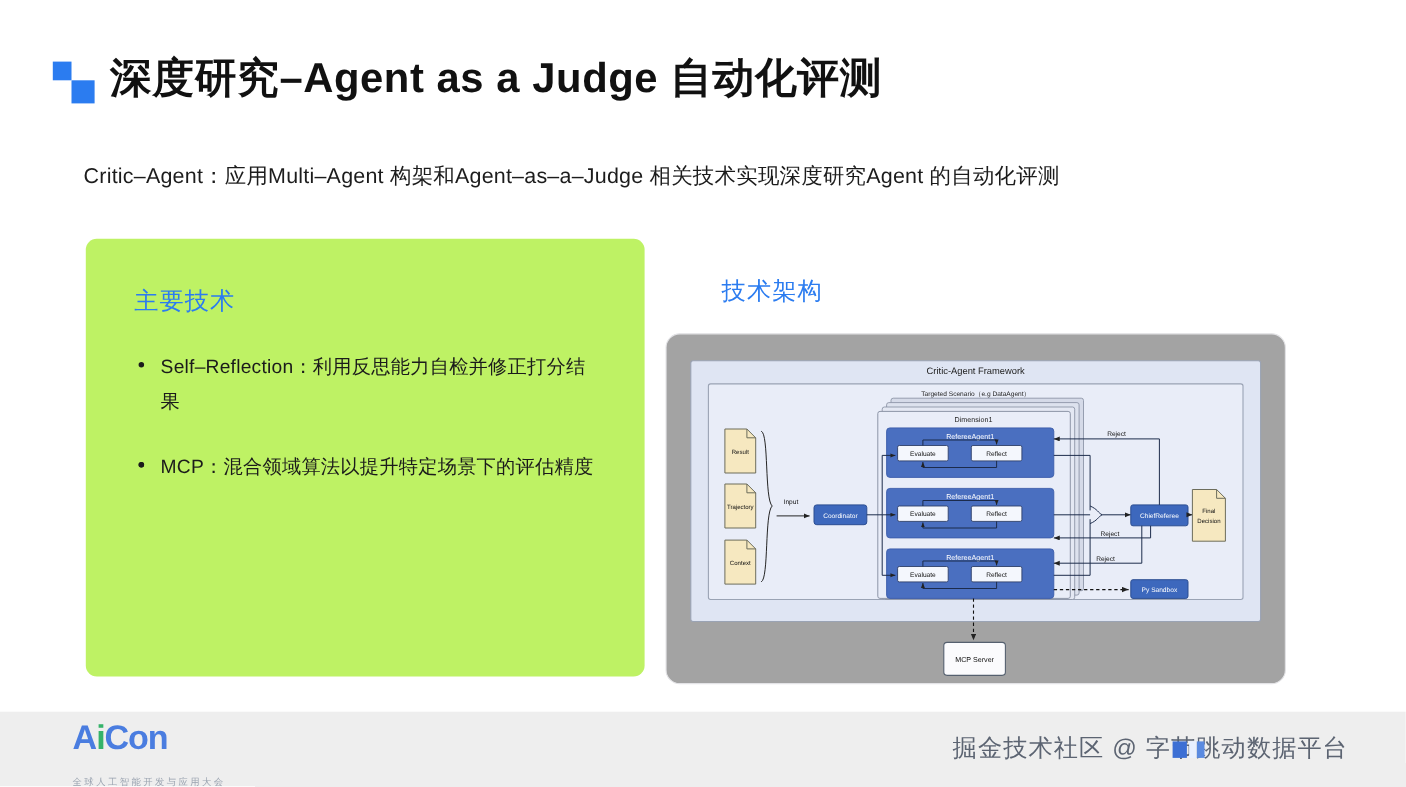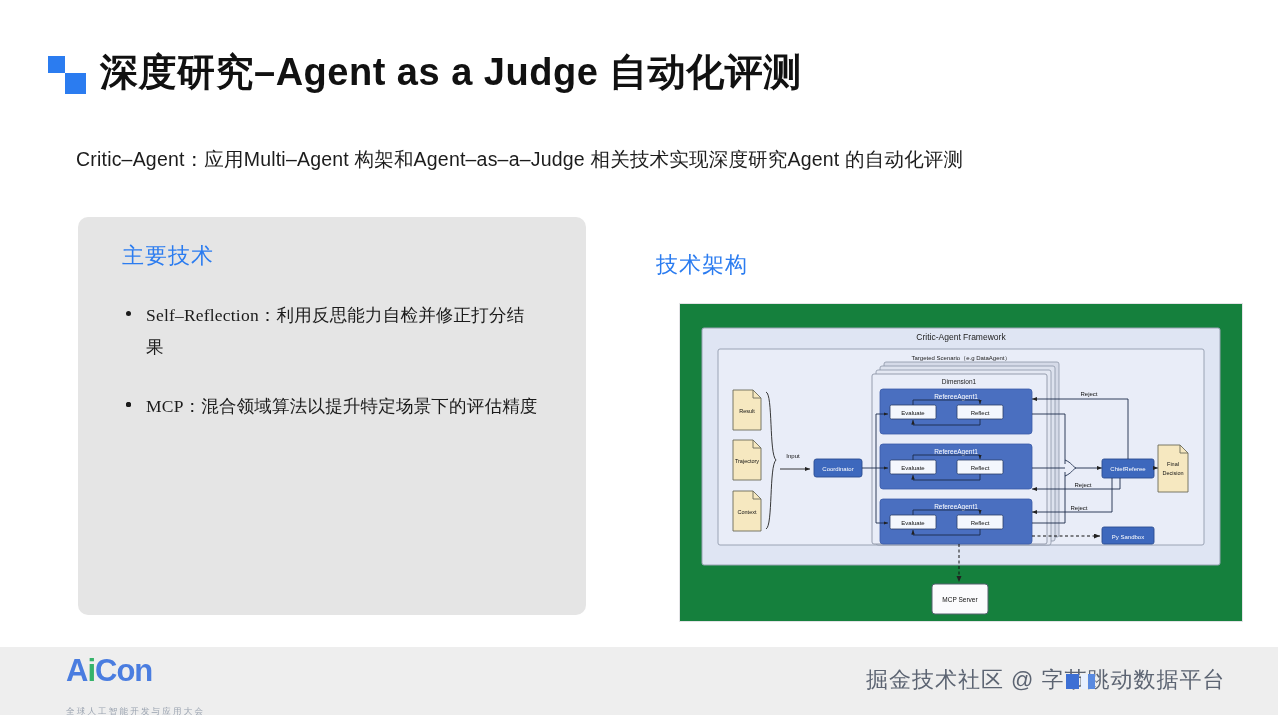--- a/index.html
+++ b/index.html
@@ -63,25 +63,24 @@
     letter-spacing: 0.2px;
   }
 
   
   .left-card {
     position: absolute;
     left: 78px;
     top: 217px;
     width: 508px;
     height: 398px;
-    background: #e5e5e5;
+    background: #bef264;
     border-radius: 10px;
     box-sizing: border-box;
-    padding: 24px 34px 0 34px;
-    font-family: Liberation Serif, serif;
+    padding: 42px 34px 0 34px;
   }
   .card-heading {
     font-size: 22px;
     color: #2b7cf0;
     letter-spacing: 1px;
     margin: 0 0 28px 10px;
     font-weight: normal;
   }
   .bullet-list {
     list-style: none;
@@ -112,27 +111,27 @@
   .right-heading {
     position: absolute;
     left: 656px;
     top: 250px;
     font-size: 22px;
     color: #2b7cf0;
     letter-spacing: 1px;
   }
   .diagram-frame {
     position: absolute;
-    left: 679px;
+    left: 605px;
     top: 303px;
     width: 562px;
     height: 317px;
-    background: #15803d;
+    background: #a3a3a3;
     border: 1px solid #e3e3e6;
-    border-radius: 0;
+    border-radius: 13px;
     overflow: hidden;
   }
   .diagram-svg {
     display: block;
     width: 562px;
     height: 317px;
   }
 
   
   .footer-bar {

